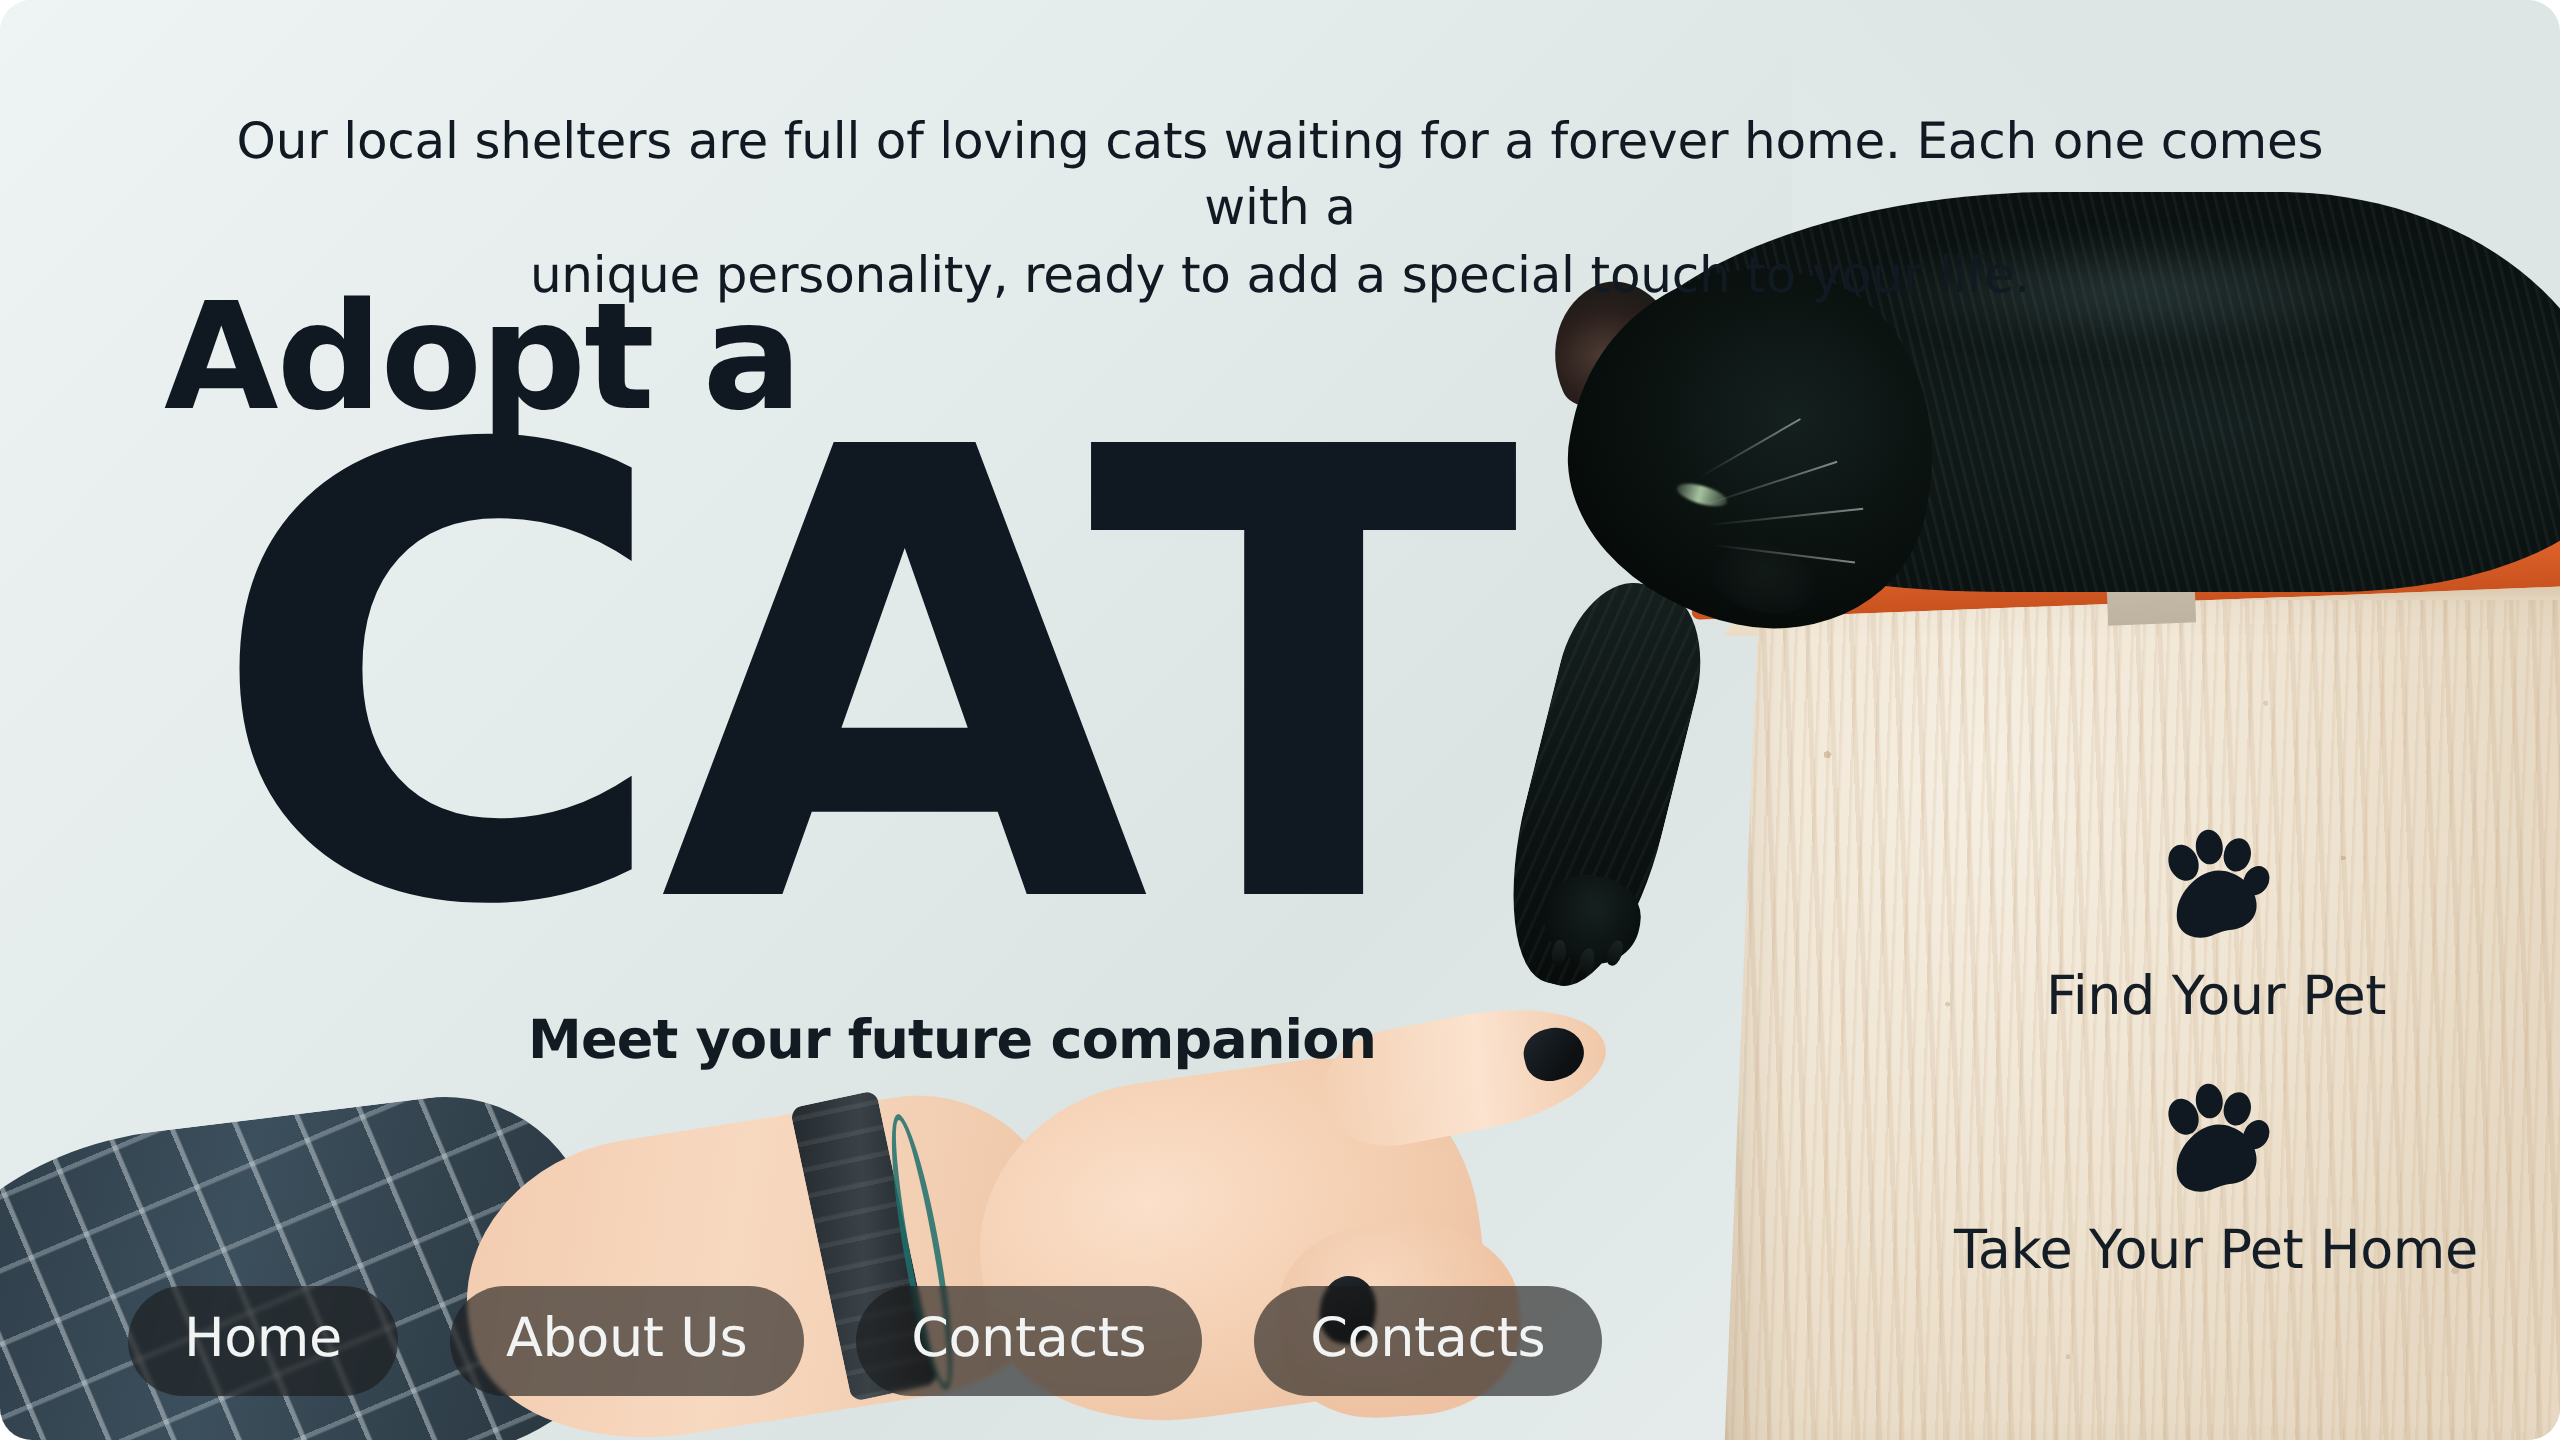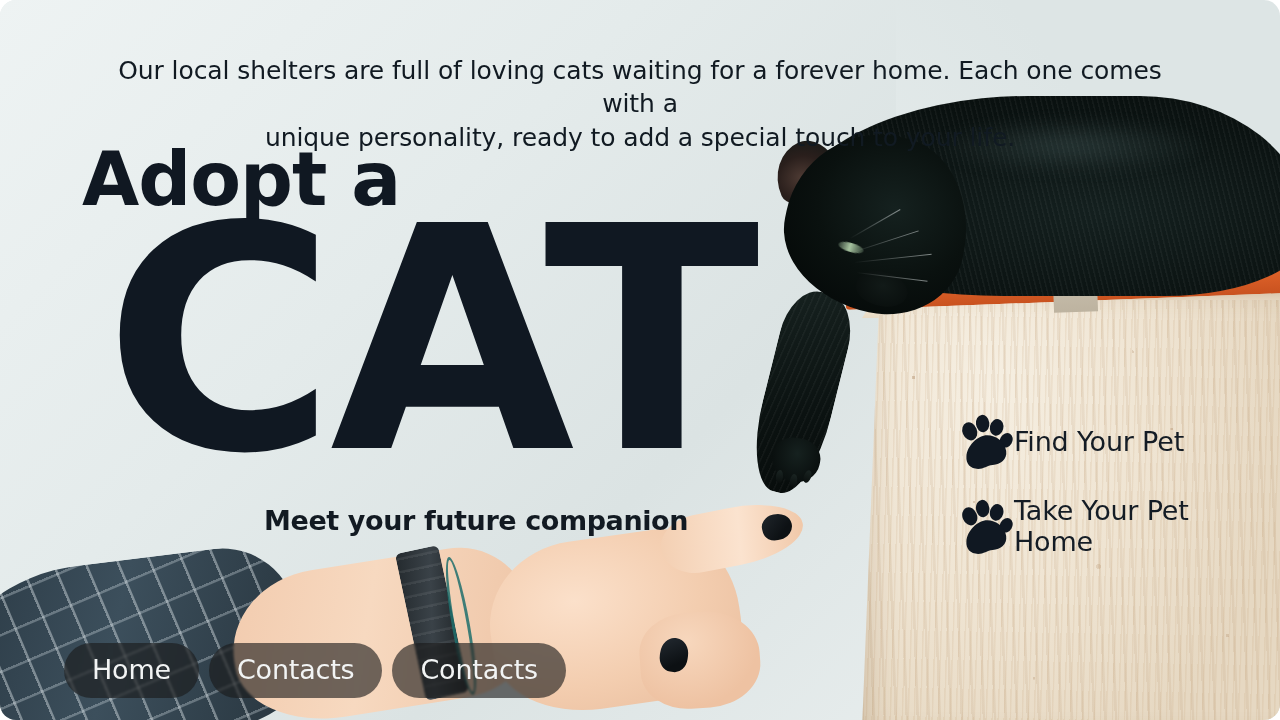--- a/index.html
+++ b/index.html
@@ -267,37 +267,39 @@
   }
 
   
   .features {
     position:absolute; left:958px; top:414px;
     width:300px;
   }
   .feature {
     display:flex;
     align-items:center;
+    gap:14px;
     margin-bottom:26px;
+    flex-direction:column;
   }
   .feature:last-child { margin-bottom:12px; }
   .paw { flex:0 0 auto; width:56px; height:56px; display:block; }
   .feature-label {
     font-size:27px;
     line-height:1.14;
     color:#141c25;
     letter-spacing:-.2px;
   }
 
   
   .nav {
     position:absolute; left:64px; bottom:22px;
     display:flex;
     align-items:center;
-    gap:10px;
+    gap:26px;
   }
   .nav-item {
     background:rgba(26,26,26,.62);
     color:#f2f4f4;
     font-size:27px;
     line-height:1;
     padding:13px 28px 15px;
     border-radius:28px;
     letter-spacing:-.2px;
     cursor:pointer;
@@ -379,17 +381,18 @@
         <ellipse cx="86" cy="47" rx="11" ry="13.5" transform="rotate(30 86 47)" fill="#101822"></ellipse>
         <path d="M52 38c16 0 32 12 34 28 2 15-10 24-24 25-10 1-16 7-26 7-14 0-22-9-21-22 1-20 21-38 37-38z" fill="#101822"></path>
       </svg>
       <span class="feature-label">Take Your Pet Home</span>
     </div>
 
   </div>
 
   <nav class="nav">
     <div class="nav-item">Home</div>
+    <div class="nav-item">About Us</div>
     <div class="nav-item">Contacts</div>
     <div class="nav-item">Contacts</div>
   </nav>
 
 </div>
 
 </body></html>

